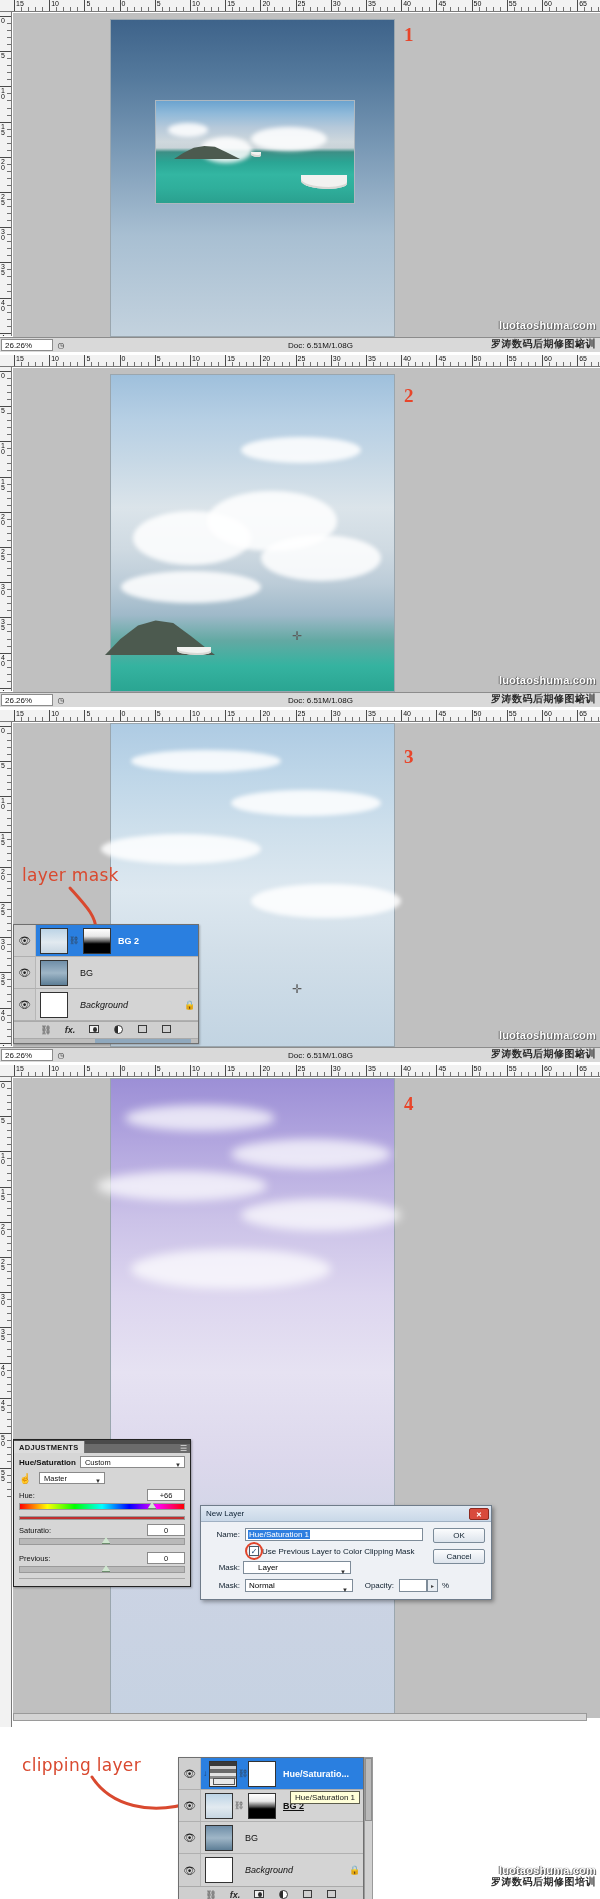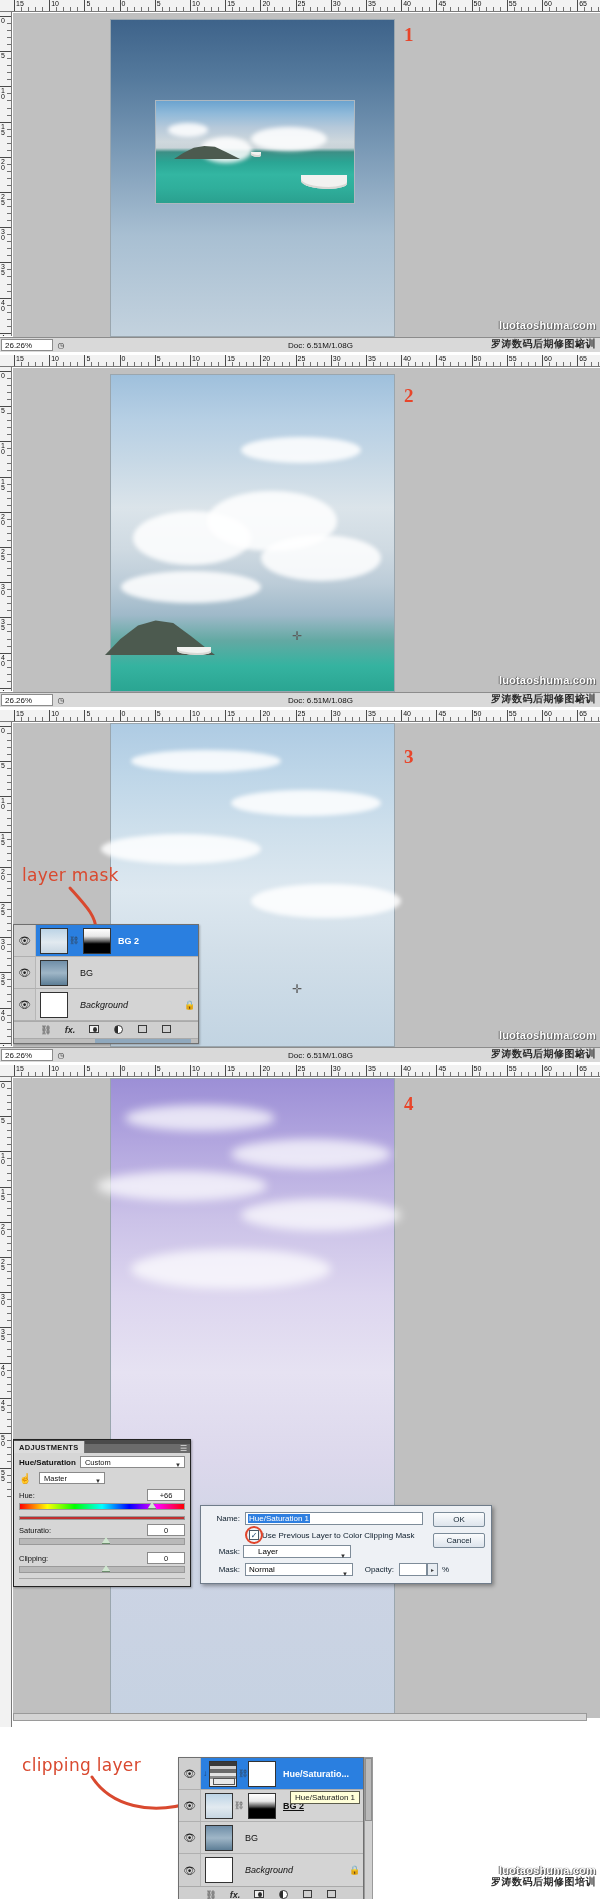--- a/index.html
+++ b/index.html
@@ -1160,31 +1160,36 @@
 
       <div class="srow">
         <div class="sliderlabel">Saturatio:</div>
         <div class="numbox">0</div>
       </div>
       <div class="track flat">
         <div class="knob" style="left:50%;"></div>
       </div>
 
       <div class="srow" style="margin-top:7px;">
-        <div class="sliderlabel">Clipping:</div>
+        <div class="sliderlabel">Previous:</div>
         <div class="numbox">0</div>
       </div>
       <div class="track flat">
         <div class="knob" style="left:50%;"></div>
       </div>
       <div class="hrule"></div>
     </div>
   </div>
 
   <div class="dlg" style="left:200px;top:440px;width:292px;">
+    <div class="dlg-title">
+      <span>New Layer</span>
+      <span class="spacer"></span>
+      <span class="dlg-close">✕</span>
+    </div>
     <div class="dlg-body">
       <div class="drow">
         <div class="dlabel">Name:</div>
         <div class="dinput" style="margin-right:62px;">
           <span class="hl">Hue/Saturation 1</span>
         </div>
       </div>
       <div class="chkrow">
         <span class="chkring"></span>
         <span class="chk">✓</span>

